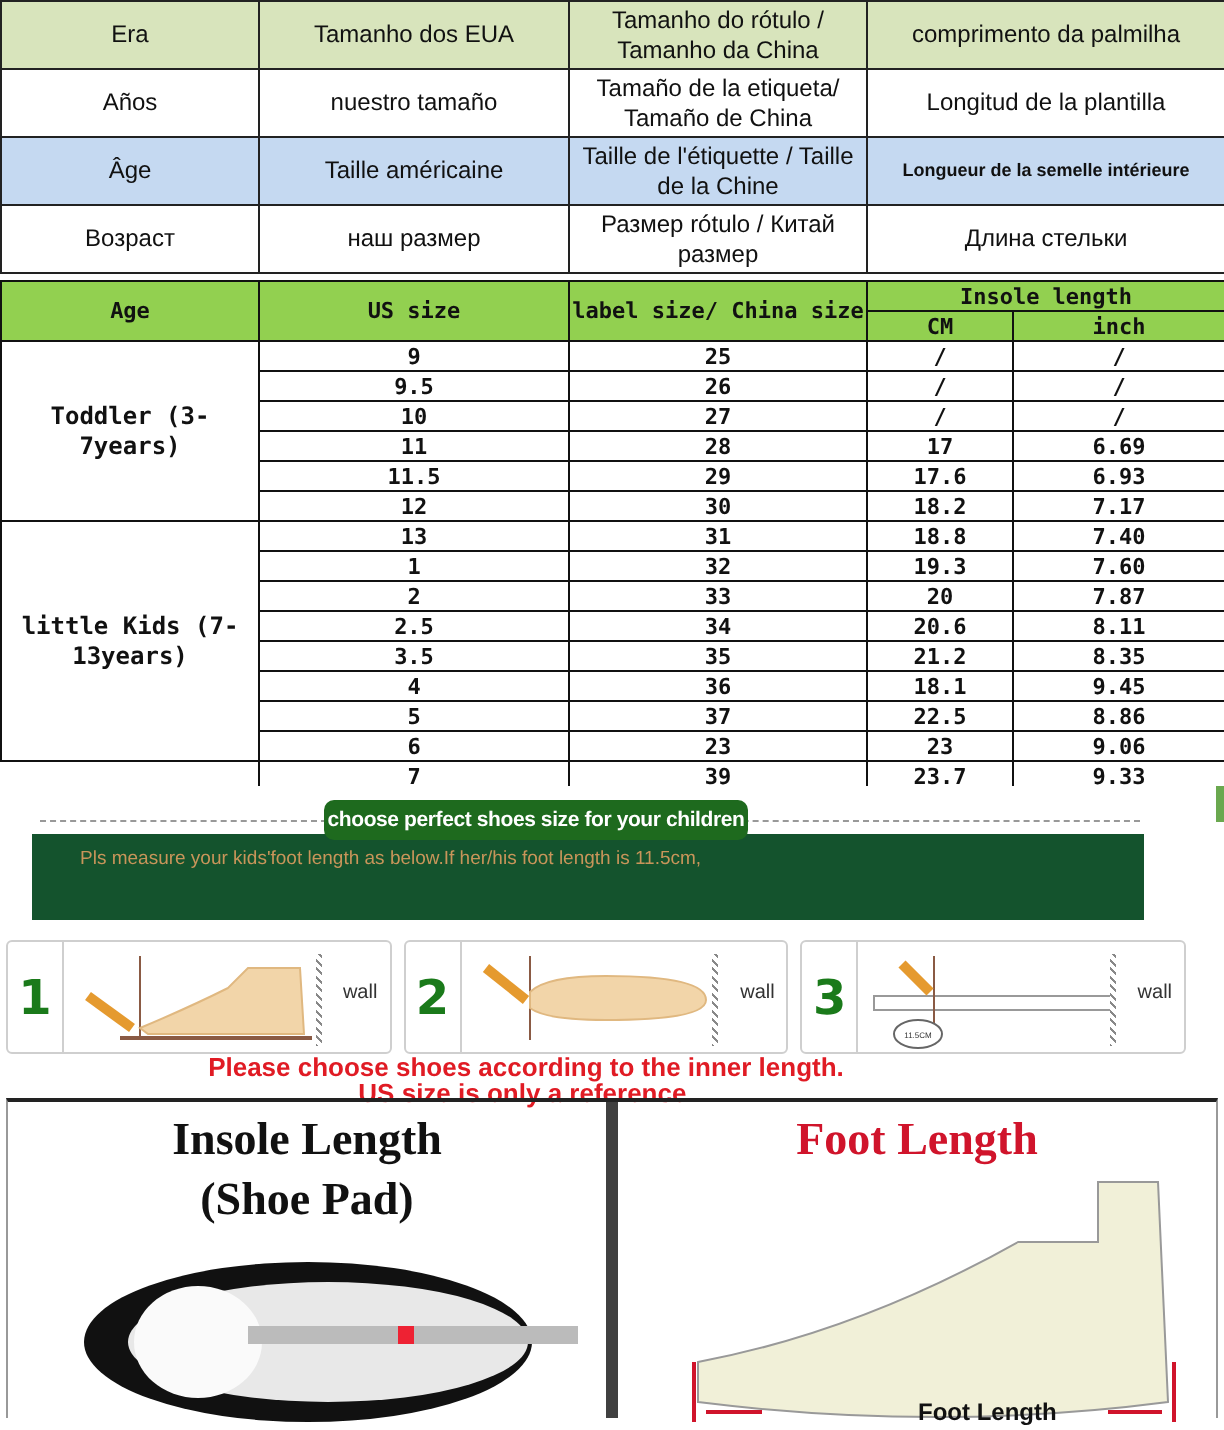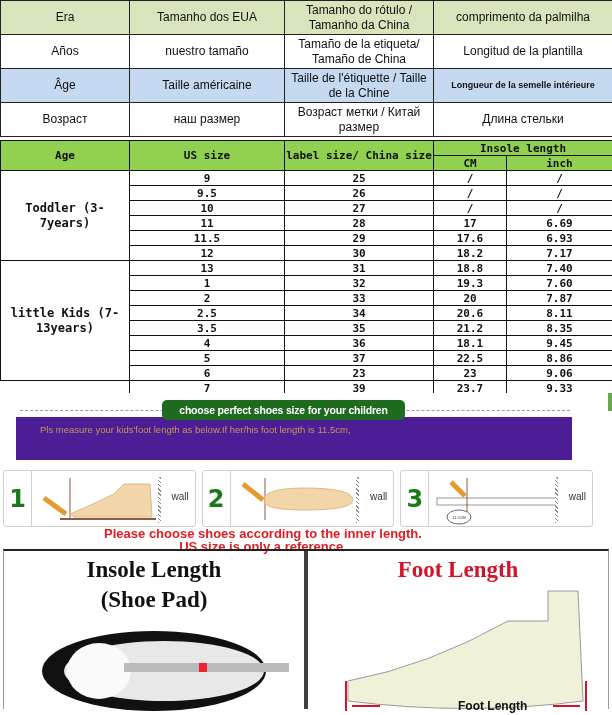--- a/index.html
+++ b/index.html
@@ -19,36 +19,36 @@
   
   .size-table { position: absolute; left: 0; top: 140px; width: 612px; border-collapse: collapse; table-layout: fixed; font-family: "DejaVu Sans Mono", monospace; font-weight: bold; }
   .size-table td { border: 1px solid #111; text-align: center; vertical-align: middle; font-size: 11px; color: #111; height: 15px; line-height: 13px; padding: 0; }
   .size-table .hdr td { background: #92d050; height: 15px; }
   .size-table td.age { font-size: 12px; line-height: 15px; padding: 0 6px; }
   .size-table .cut td { border-bottom: none; }
 
   
   .banner-area { position: absolute; left: 0; top: 393px; width: 612px; height: 320px; background: #fff; }
   .dash { position: absolute; left: 20px; top: 17px; width: 550px; border-top: 1px dashed #999; }
-  .pill { position: absolute; left: 162px; top: 7px; width: 243px; height: 20px; background: #1e6a1e; border-radius: 5px; color: #fff; font-size: 10.5px; font-weight: bold; text-align: center; line-height: 20px; font-family: "Liberation Sans", sans-serif; letter-spacing: -0.2px; }
-  .note { position: absolute; left: 16px; top: 24px; width: 556px; height: 43px; background: #4c1d95; padding: 7px 0 0 24px; font-size: 9.5px; color: #c8955a; line-height: 12px; }
+  .pill { position: absolute; left: 162px; top: 7px; width: 212px; height: 20px; background: #1e6a1e; border-radius: 5px; color: #fff; font-size: 10.5px; font-weight: bold; text-align: center; line-height: 20px; font-family: "Liberation Sans", sans-serif; letter-spacing: -0.2px; }
+  .note { position: absolute; left: 16px; top: 24px; width: 556px; height: 43px; background: #14532d; padding: 7px 0 0 24px; font-size: 9.5px; color: #c8955a; line-height: 12px; }
   .side-scroll { position: absolute; right: 0; top: 0; width: 4px; height: 18px; background: #6aa84f; }
 
   .steps { position: absolute; left: 3px; top: 77px; width: 590px; height: 57px; display: flex; gap: 6px; }
   .step { flex: 1; border: 1px solid #cfcfcf; border-radius: 3px; position: relative; background: #fff; }
   .step .num { position: absolute; left: 0; top: 0; width: 28px; height: 100%; border-right: 1px solid #cfcfcf; color: #1a7a1a; font-size: 24px; font-weight: bold; text-align: center; line-height: 57px; font-family: "DejaVu Sans", sans-serif; }
   .step .wall-line { position: absolute; right: 34px; top: 6px; width: 3px; height: 46px; background: repeating-linear-gradient(45deg, #888 0 1px, #fff 1px 3px); }
   .step .wall-label { position: absolute; right: 6px; top: 20px; font-size: 10px; color: #333; }
   .step svg { position: absolute; left: 30px; top: 3px; }
 
   .warn { position: absolute; left: 0; top: 134px; width: 526px; text-align: center; color: #e01b24; font-weight: bold; font-size: 13px; line-height: 13px; font-family: "Liberation Sans", sans-serif; }
 
   .bottom-box { position: absolute; left: 3px; top: 156px; width: 606px; height: 160px; border-top: 2px solid #222; border-left: 1px solid #999; border-right: 1px solid #999; display: flex; }
   .bottom-half { flex: 1; position: relative; }
-  .bottom-half + .bottom-half { border-left: 4px solid #404040; }
+  .bottom-half + .bottom-half { border-left: 6px solid #404040; }
   .big-title { position: absolute; left: 0; width: 100%; text-align: center; font-family: "Liberation Serif", serif; font-weight: bold; font-size: 23px; line-height: 30px; }
   .t1 { top: 4px; } .t2 { top: 34px; }
   .black { color: #111; } .red { color: #d0142b; }
   .foot-label { position: absolute; left: 150px; top: 148px; font-size: 12px; font-weight: bold; color: #111; }
 </style>
 </head>
 <body>
 
 <table class="lang-table">
   <colgroup>
@@ -72,21 +72,21 @@
   </tr>
   <tr class="row-fr">
     <td>Âge</td>
     <td>Taille américaine</td>
     <td>Taille de l'étiquette / Taille de la Chine</td>
     <td class="small">Longueur de la semelle intérieure</td>
   </tr>
   <tr class="row-ru">
     <td>Возраст</td>
     <td>наш размер</td>
-    <td>Возраст метки / Китай размер</td>
+    <td>Размер rótulo / Китай размер</td>
     <td>Длина стельки</td>
   </tr>
 </tbody>
   </table>
 
 <table class="size-table">
   <colgroup>
       <col style="width:129px">
       <col style="width:155px">
       <col style="width:149px">

